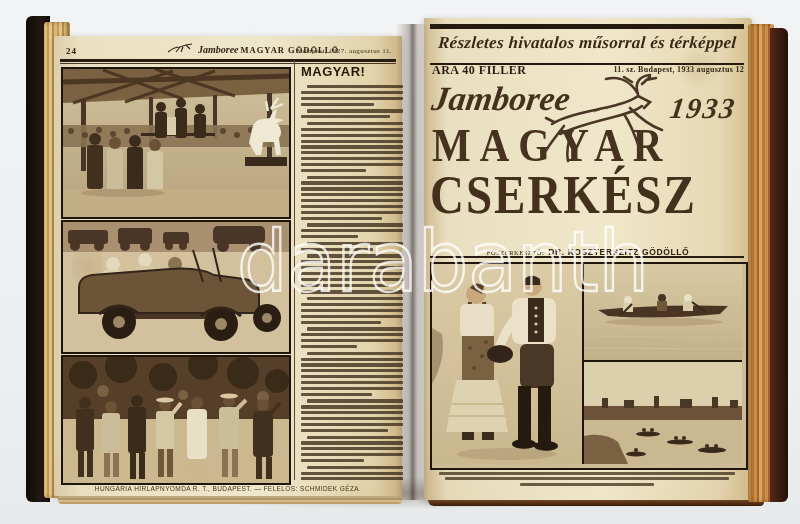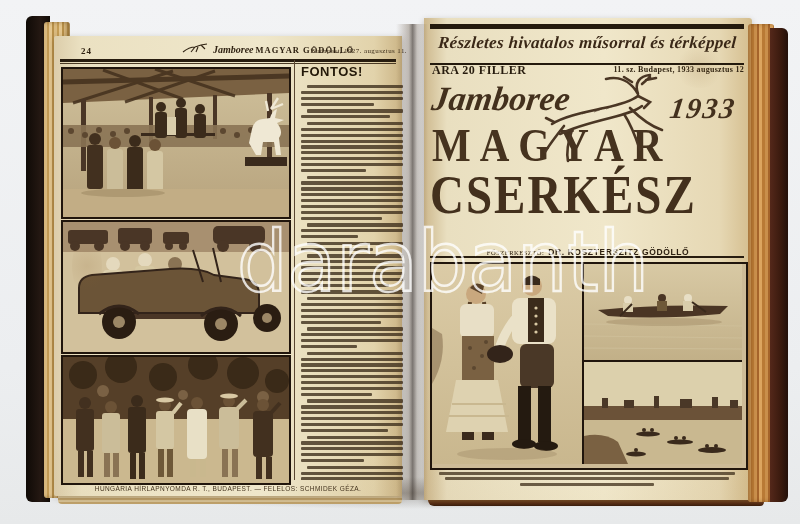--- a/index.html
+++ b/index.html
@@ -34,21 +34,21 @@
     background:
       radial-gradient(130% 110% at 45% 40%, rgba(0,0,0,0) 55%, rgba(150,110,55,.18) 100%),
       linear-gradient(90deg,#dccdaa 0%,#ebe1c2 8%,#efe7cb 60%,#e2d3ab 92%,#cbb485 100%);}
   .page-right{left:424px;top:18px;width:328px;height:482px;border-radius:0 3px 3px 0;
     background:
       radial-gradient(130% 115% at 50% 38%, rgba(0,0,0,0) 50%, rgba(150,105,45,.22) 100%),
       linear-gradient(90deg,#cdb88d 0%,#e9dfc0 7%,#f0e7ca 55%,#e6d8b4 90%,#d4bd8d 100%);}
   .stain{border-radius:50%;background:radial-gradient(circle,rgba(140,100,50,.14),rgba(140,100,50,0) 70%);}
 
   
-  .lp-header{left:23px;top:6px;width:332px;height:16px;font-size:8px;}
+  .lp-header{left:8px;top:6px;width:332px;height:16px;font-size:8px;}
   .lp-num{position:absolute;left:4px;top:4px;font-weight:bold;font-size:9px;letter-spacing:1px;}
   .lp-logo{position:absolute;left:104px;top:1px;white-space:nowrap;}
   .lp-logo .scr{font-style:italic;font-weight:bold;font-size:10px;}
   .lp-logo .cap{font-size:8.5px;font-weight:bold;letter-spacing:1px;}
   .lp-date{position:absolute;right:2px;top:5px;font-size:7px;letter-spacing:.4px;color:#3c2d1a;}
   .lp-rule{left:6px;top:23px;width:336px;height:3px;background:#271c0f;}
   .lp-rule2{left:6px;top:27px;width:336px;height:1px;background:#4a3a24;}
 
   .photo{border:2px solid #20150c;background:#c3ad87;box-shadow:0 0 0 1px #8a7354 inset;}
   .p1{left:7px;top:31px;width:226px;height:148px;}
@@ -308,21 +308,21 @@
               <rect x="190" y="54" width="20" height="46" rx="4"></rect>
               <path d="M208 56 l9 -10" stroke="#42301f" stroke-width="4" fill="none"></path>
               <rect x="193" y="100" width="6" height="22"></rect>
               <rect x="203" y="100" width="6" height="22"></rect>
             </g>
         </g>
       </svg>
     </div>
 
     <div class="abs lp-col">
-      <h2>FONTOS!</h2>
+      <h2>MAGYAR!</h2>
       <div>
           <div class="gpara">
             <i class="gl" style="margin-left: 6%; width: 94%;"></i>
             <i class="gl" style="width: 100%;"></i>
             <i class="gl" style="width: 100%;"></i>
             <i class="gl" style="width: 72%;"></i>
           </div>
           <div class="gpara">
             <i class="gl" style="margin-left: 6%; width: 94%;"></i>
             <i class="gl" style="width: 87%;"></i>
@@ -418,21 +418,21 @@
     <div class="abs stain" style="left:18px;top:200px;width:30px;height:60px;"></div>
   </div>
 
   <div class="abs gutter"></div>
 
   <div class="abs page page-right">
     <div class="abs rp-banner">
       <span>Részletes hivatalos műsorral és térképpel</span>
     </div>
     <div class="abs rp-meta">
-      <span class="rp-price">ÁRA 20 FILLÉR</span>
+      <span class="rp-price">ÁRA 40 FILLÉR</span>
       <span class="rp-issue">11. sz. Budapest, 1933 augusztus 12</span>
     </div>
 
     <div class="abs rp-logo">
       <span class="rp-jam">Jamboree</span>
       <svg class="rp-deer" viewBox="0 0 132 92">
         <g stroke="#4a3624" stroke-width="2.6" fill="none" stroke-linecap="round">
           <path d="M10 52 C22 44 44 40 62 36 C76 33 88 30 96 24"></path>
           <path d="M18 62 C30 56 52 50 68 46 C80 43 92 40 100 34"></path>
           <path d="M96 24 L108 30 L102 36"></path>

